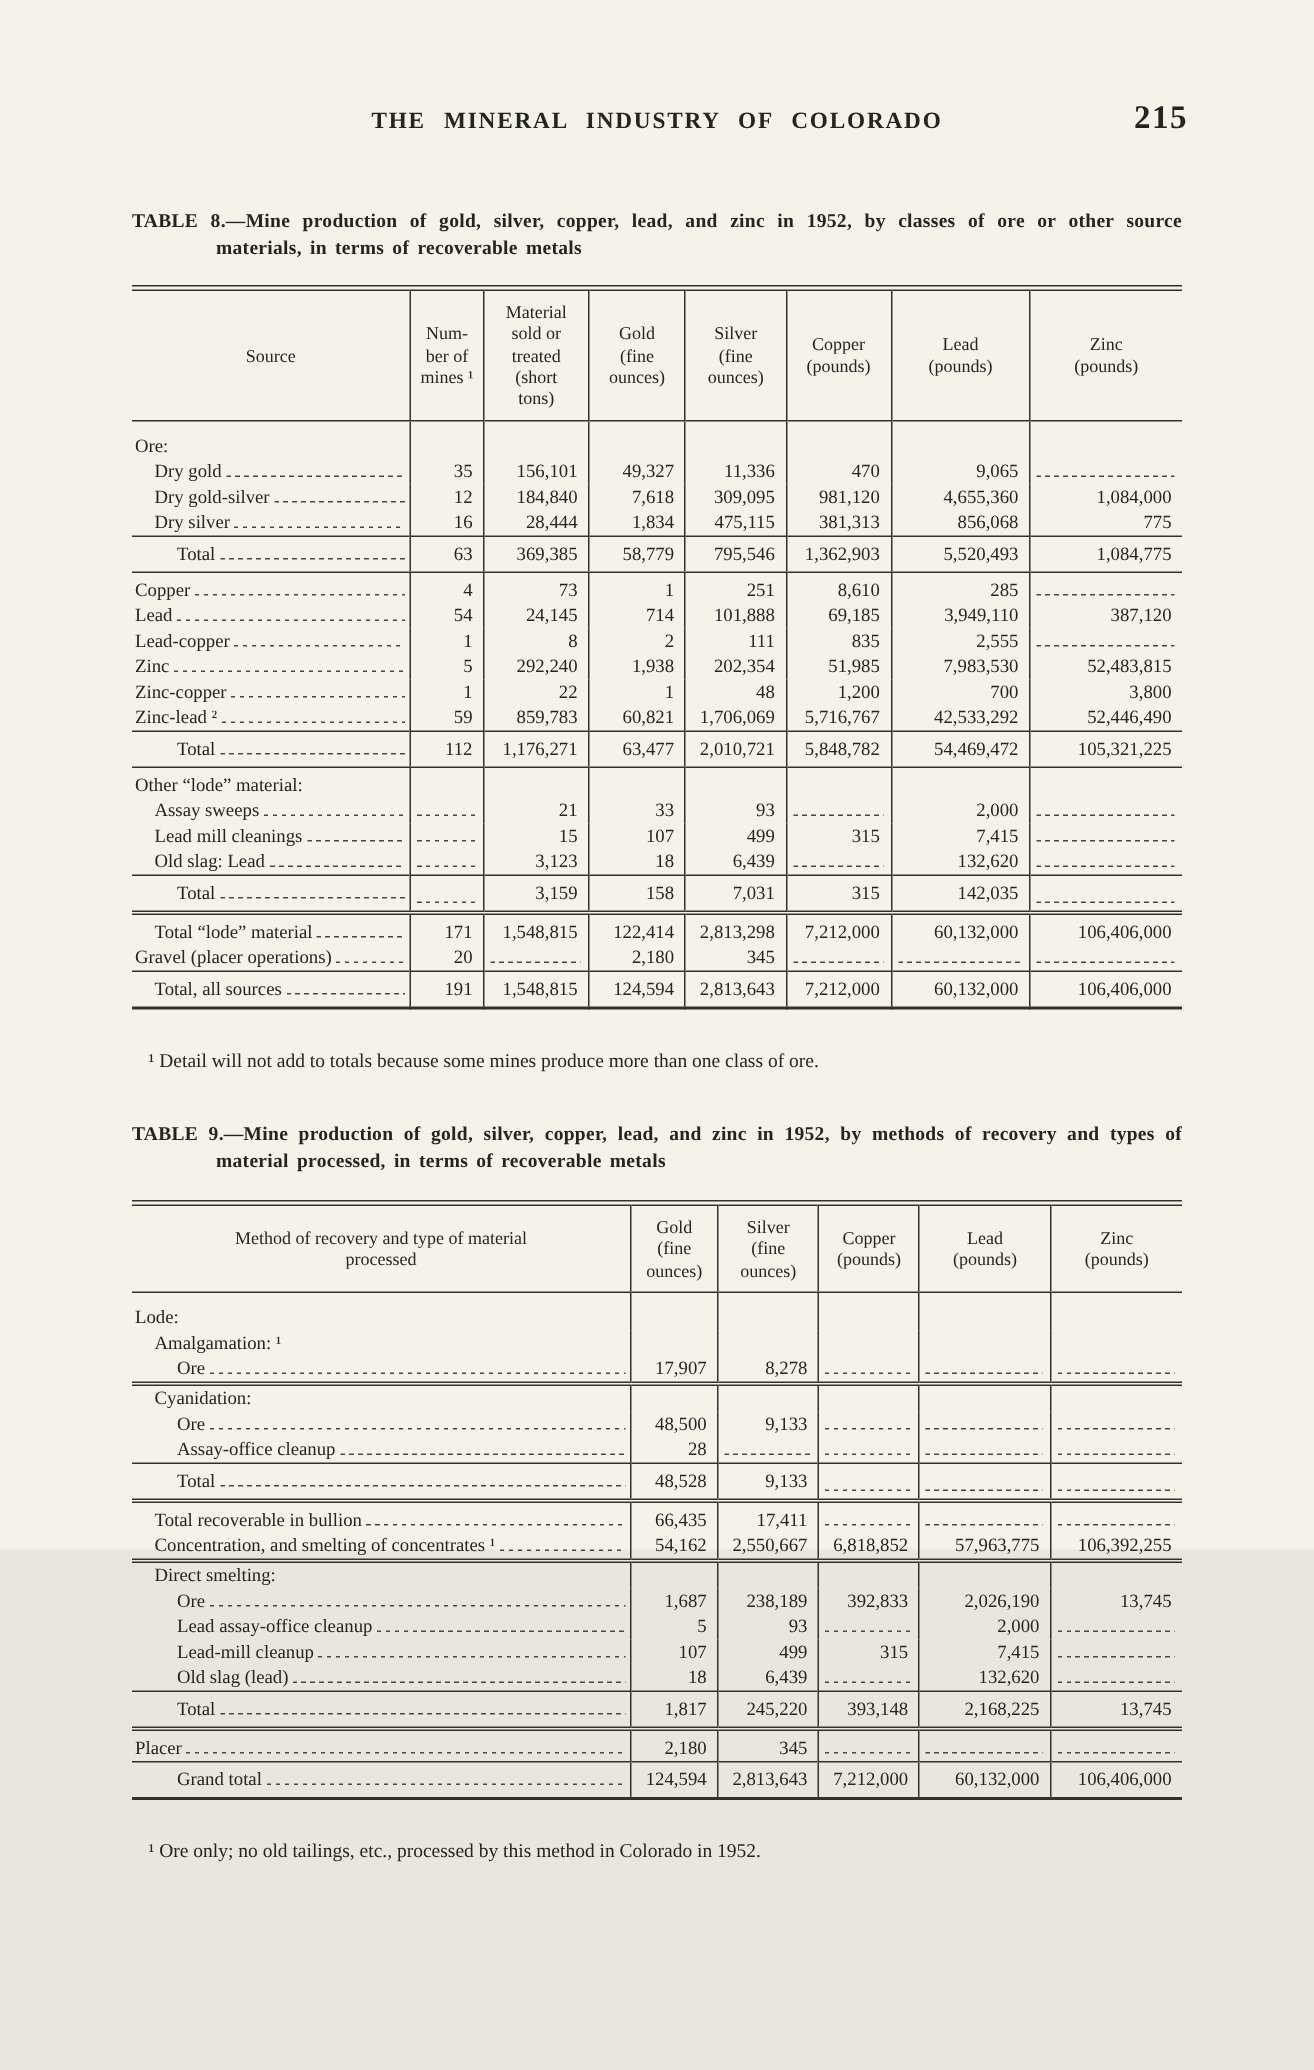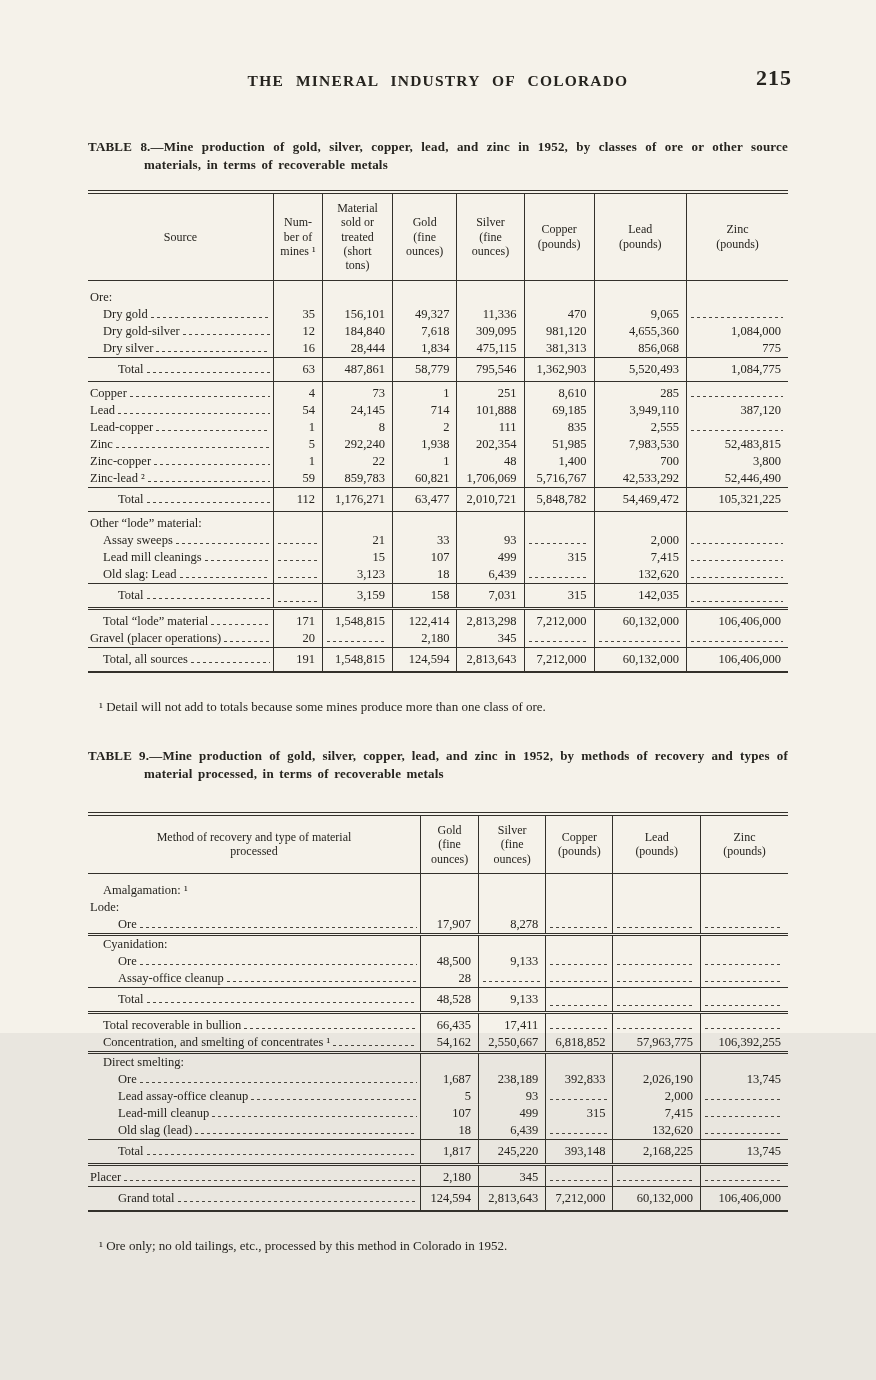--- a/index.html
+++ b/index.html
@@ -18,21 +18,21 @@
   .running-title { display:inline-block; font-weight:bold; font-size:15.5px; letter-spacing:1.2px; word-spacing:7px; }
   .page-number { position:absolute; right:-4px; top:-7px; font-size:22px; font-weight:bold; letter-spacing:1px;text-align:right; }
 
   
   .tbl-title {
     font-weight:bold; font-size:13px; line-height:1.42;
     padding-left:56px; text-indent:-56px;
     text-align:justify; letter-spacing:.2px; word-spacing:2px;
     margin-bottom:15px;
   }
-  .tbl-title.second { margin-top:30px; margin-bottom:28px; }
+  .tbl-title.second { margin-top:30px; margin-bottom:16px; }
 
   
   .tbl { border-top:1px solid #33312b; padding-top:2px; margin:0; }
   table.t { width:100%; border-collapse:collapse; table-layout:fixed;
             border-top:1px solid #33312b; border-bottom:2px solid #33312b; }
 
   table.t th {
     font-weight:normal; vertical-align:middle;
     font-size:12px; line-height:1.2; white-space:pre-line;
     padding:7px 2px; border-bottom:1px solid #33312b;
@@ -175,21 +175,21 @@
             <td class="num">775</td>
           </tr>
           <tr class="total ind2 ra-single rb-single">
             <td class="lbl">
               <div class="lblrow">
                 <span class="lt">Total</span>
                 <span class="leader"></span>
               </div>
             </td>
             <td class="num">63</td>
-            <td class="num">487,861</td>
+            <td class="num">369,385</td>
             <td class="num">58,779</td>
             <td class="num">795,546</td>
             <td class="num">1,362,903</td>
             <td class="num">5,520,493</td>
             <td class="num">1,084,775</td>
           </tr>
           <tr class="data ind0">
             <td class="lbl">
               <div class="lblrow">
                 <span class="lt">Copper</span>
@@ -253,21 +253,21 @@
             <td class="lbl">
               <div class="lblrow">
                 <span class="lt">Zinc-copper</span>
                 <span class="leader"></span>
               </div>
             </td>
             <td class="num">1</td>
             <td class="num">22</td>
             <td class="num">1</td>
             <td class="num">48</td>
-            <td class="num">1,400</td>
+            <td class="num">1,200</td>
             <td class="num">700</td>
             <td class="num">3,800</td>
           </tr>
           <tr class="data ind0">
             <td class="lbl">
               <div class="lblrow">
                 <span class="lt">Zinc-lead ²</span>
                 <span class="leader"></span>
               </div>
             </td>
@@ -445,36 +445,36 @@
 ounces)</th>
             <th>Copper
 (pounds)</th>
             <th>Lead
 (pounds)</th>
             <th>Zinc
 (pounds)</th>
           </tr>
         </thead>
         <tbody>
+          <tr class="section ind0">
+            <td class="lbl">
+              <div class="lblrow">
+                <span class="lt">Lode:</span>
+              </div>
+            </td>
+            <td class="num"></td>
+            <td class="num"></td>
+            <td class="num"></td>
+            <td class="num"></td>
+            <td class="num"></td>
+          </tr>
           <tr class="section ind1">
             <td class="lbl">
               <div class="lblrow">
                 <span class="lt">Amalgamation: ¹</span>
-              </div>
-            </td>
-            <td class="num"></td>
-            <td class="num"></td>
-            <td class="num"></td>
-            <td class="num"></td>
-            <td class="num"></td>
-          </tr>
-          <tr class="section ind0">
-            <td class="lbl">
-              <div class="lblrow">
-                <span class="lt">Lode:</span>
               </div>
             </td>
             <td class="num"></td>
             <td class="num"></td>
             <td class="num"></td>
             <td class="num"></td>
             <td class="num"></td>
           </tr>
           <tr class="data ind2 rb-double">
             <td class="lbl">

